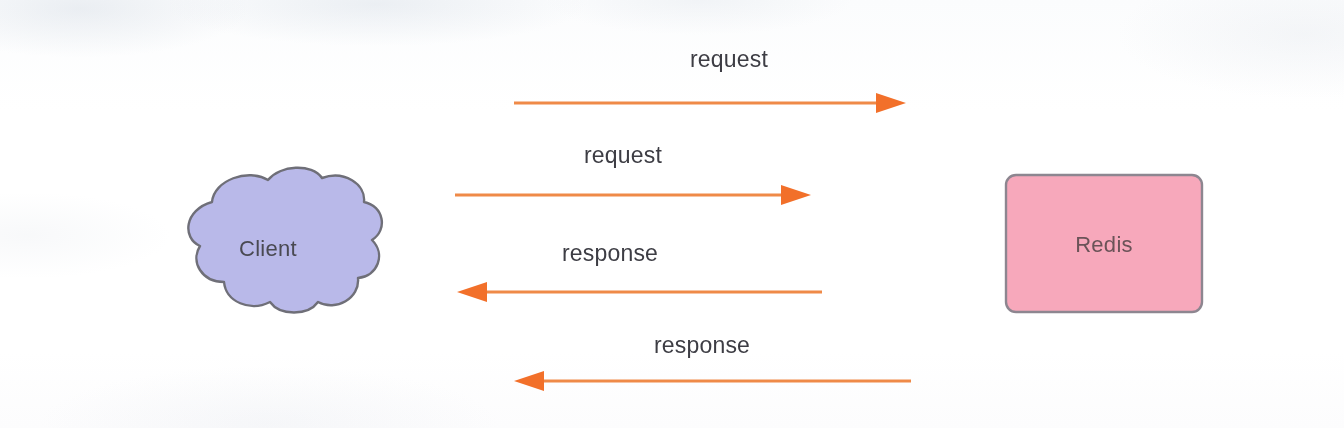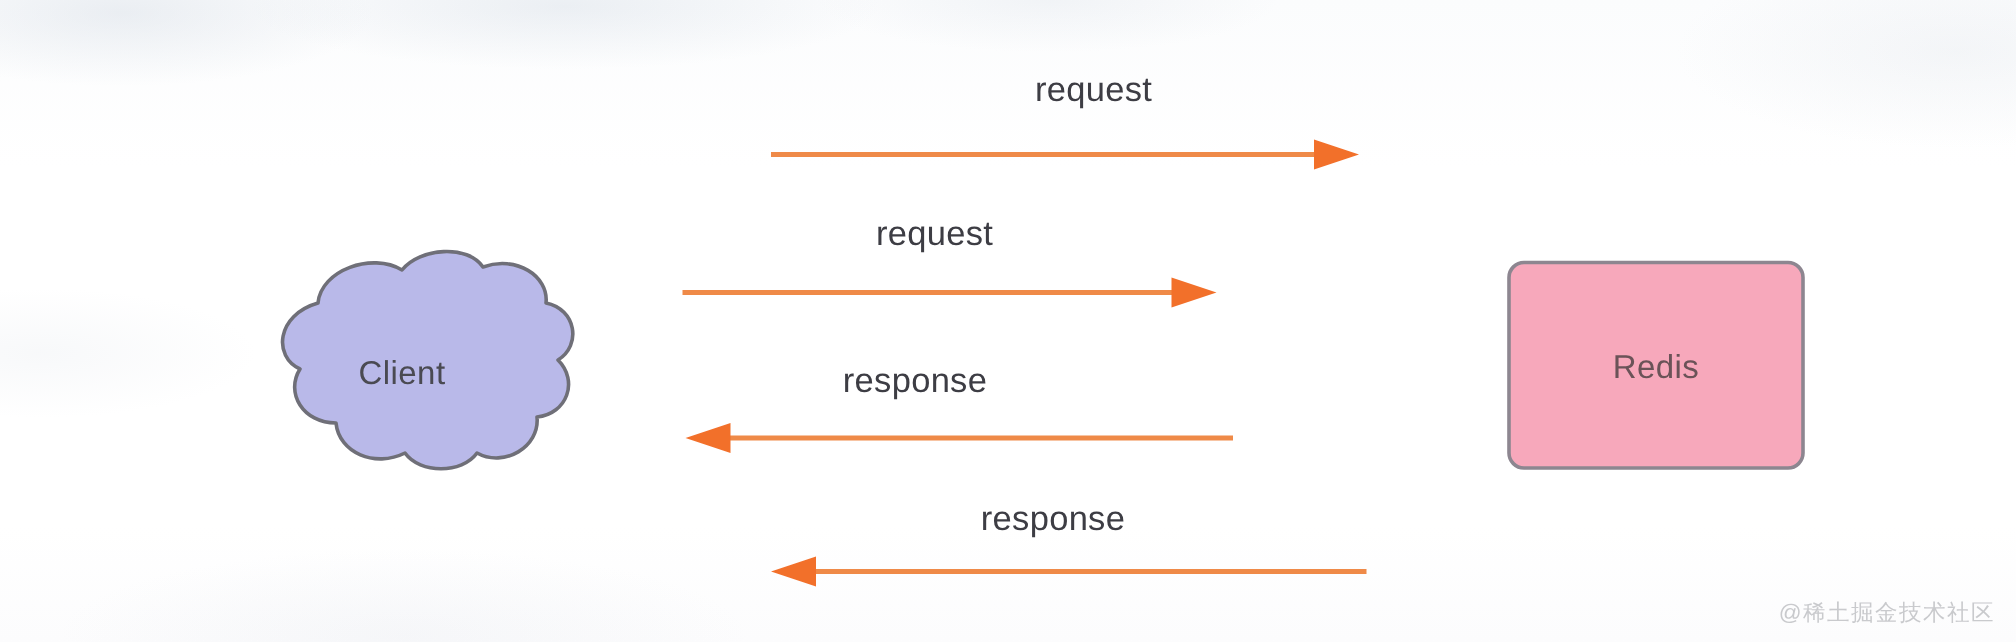--- a/index.html
+++ b/index.html
@@ -124,15 +124,14 @@
   <div class="node-label" style="left:1034px; top:232px; width:140px; color:#6b5358;">Redis</div>
 
   <div class="edge-label" style="left:649px; top:46px; width:160px;">request</div>
 
   <div class="edge-label" style="left:543px; top:142px; width:160px;">request</div>
 
   <div class="edge-label" style="left:530px; top:240px; width:160px;">response</div>
 
   <div class="edge-label" style="left:622px; top:332px; width:160px;">response</div>
 
-  <div id="watermark">@稀土掘金技术社区</div>
 
 </div>
 
 </body></html>

